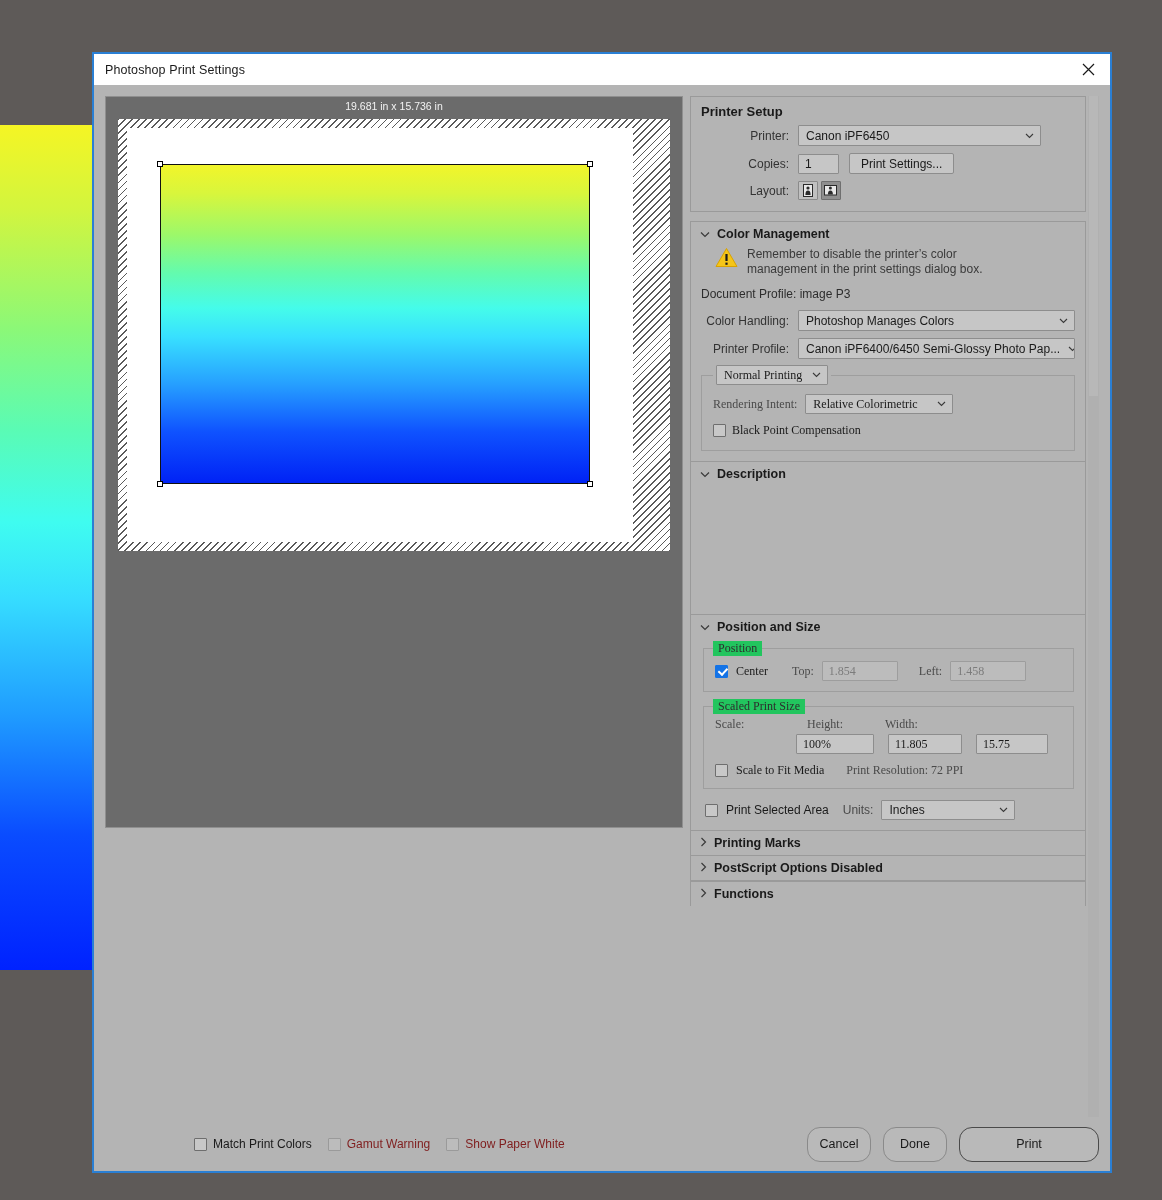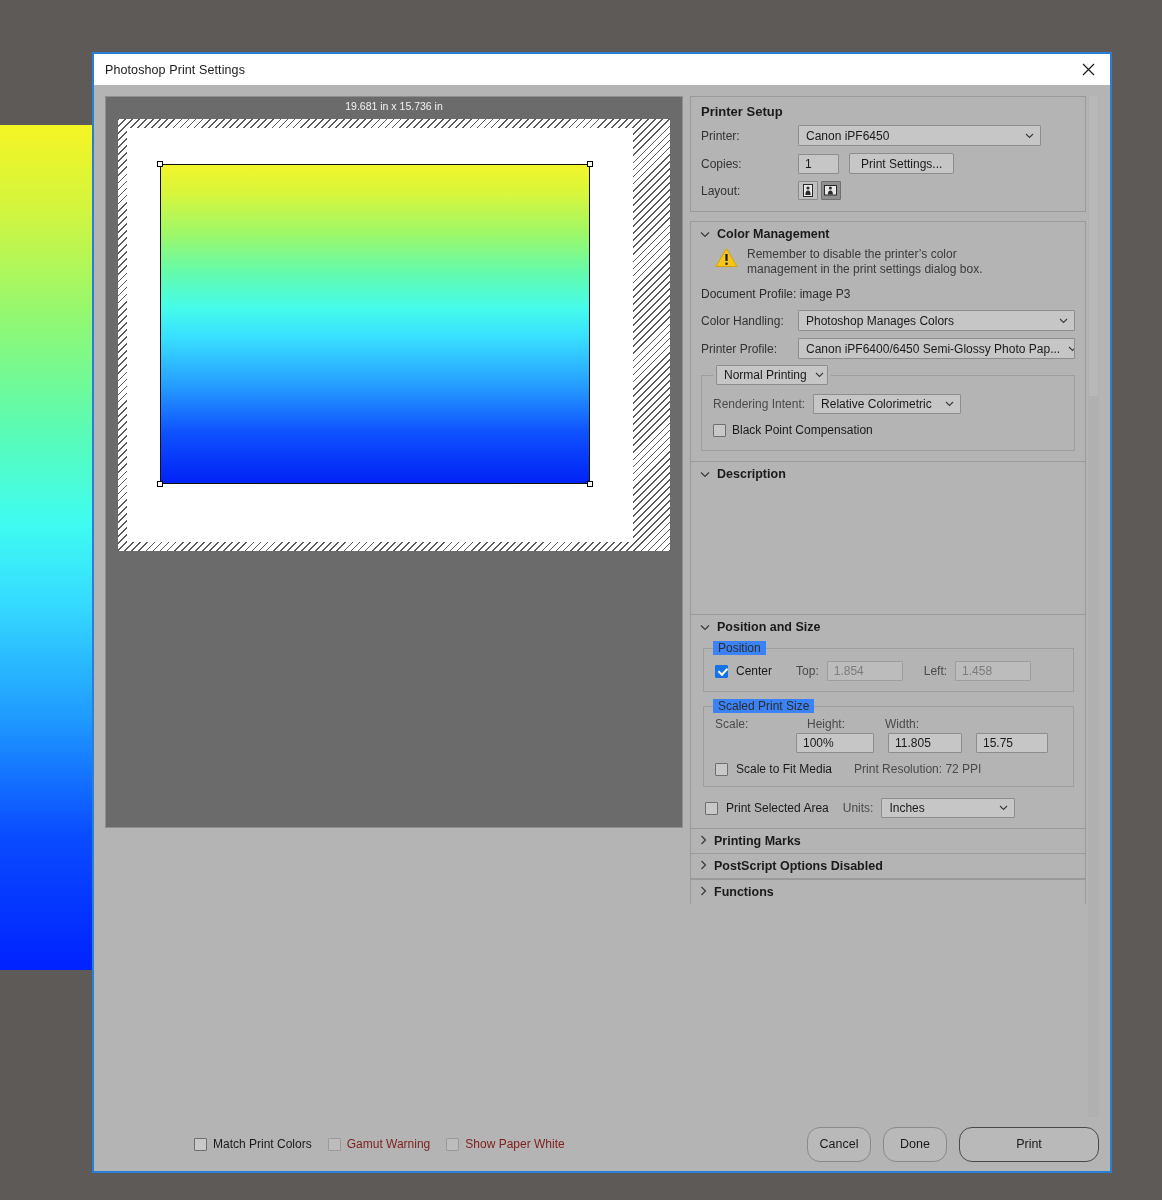--- a/index.html
+++ b/index.html
@@ -272,21 +272,21 @@
     margin-bottom: 6px;
   }
   .frow {
     display: flex;
     align-items: center;
     margin-bottom: 7px;
     font-size: 12px;
   }
   .flabel {
     width: 88px;
-    text-align: left;
+    text-align: right;
     padding-right: 9px;
     color: #333333;
     flex: none;
     font-size: 12px;
   }
 
   
   .select {
     height: 21px;
     background: #c6c6c6;
@@ -385,26 +385,27 @@
     padding: 2px 0 9px 0;
   }
 
   
   .group {
     border: 1px solid #9e9e9e;
     box-sizing: border-box;
     position: relative;
     margin-top: 11px;
     padding: 13px 11px 11px 11px;
+    font-family: Liberation Serif, serif;
   }
   .group-legend {
     position: absolute;
     top: -8px;
     left: 9px;
-    background: #3b82f6;
+    background: #22c55e;
     padding: 0 5px;
     font-size: 12px;
     color: #2d2d2d;
   }
   .group-legend-control {
     position: absolute;
     top: -11px;
     left: 11px;
     background: #b4b4b4;
     padding: 0 3px;

